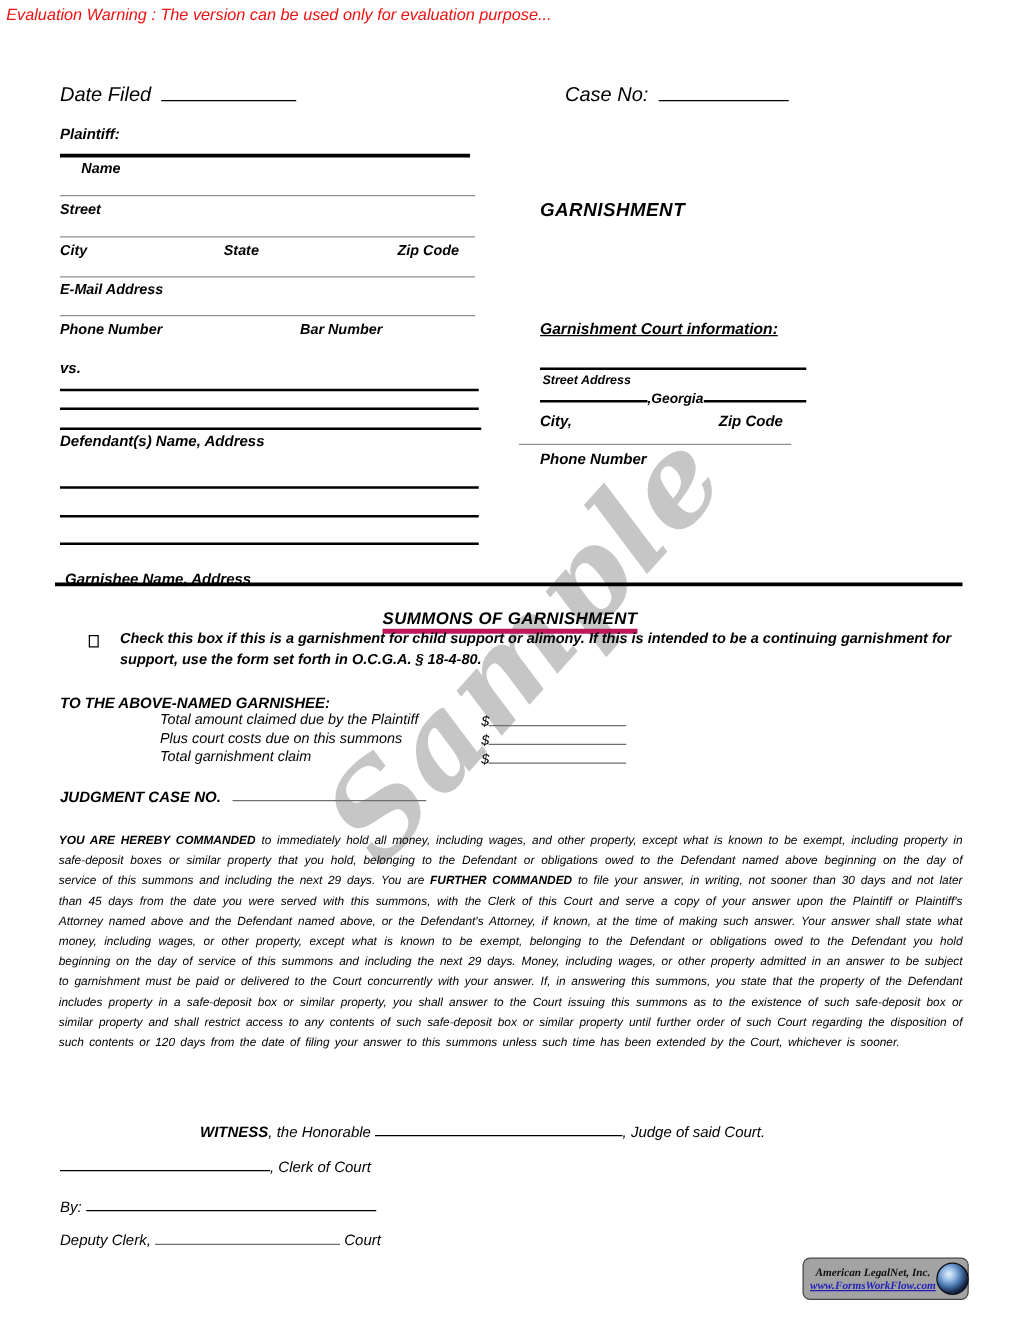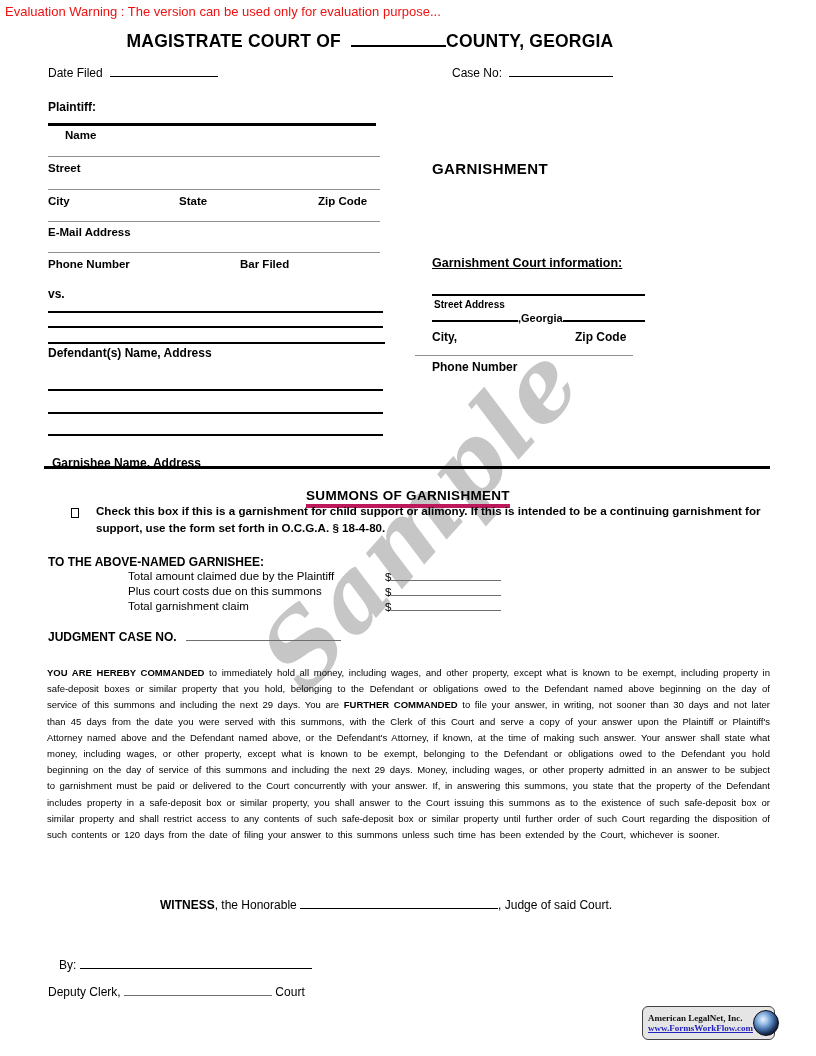--- a/index.html
+++ b/index.html
@@ -3,50 +3,50 @@
 <meta charset="utf-8">
 <style>
   * { box-sizing: border-box; }
   html,body { margin:0; padding:0; background:#e8e8e8; }
   .page {
     position:relative; width:816px; height:1056px; margin:0 auto;
     background:#ffffff; font-family:"Liberation Sans", sans-serif; color:#000;
     overflow:hidden;
   }
   .abs { position:absolute; }
-  .content { position:absolute; inset:0; z-index:1; }
+  .content { position:absolute; inset:0; z-index:1;font-style:italic; }
   .watermark {
     position:absolute; z-index:0; left:150px; top:460px; width:540px;
     text-align:center; transform:rotate(-48deg);
     font-family:"DejaVu Serif", serif; font-style:italic; font-weight:bold;
     font-size:98px; color:#c6c6c6; letter-spacing:2px; pointer-events:none;
   }
   .warning { left:5px; top:4px; font-size:13px; color:#ee1111; }
   .title { left:0; top:30px; width:740px; text-align:center; font-weight:bold; font-size:17.5px; letter-spacing:0.2px; }
   .blank { display:inline-block; border-bottom:1.5px solid #000; height:0.95em; vertical-align:baseline; }
   .blank.thick { border-bottom-width:2.2px; }
   .blank.gray { border-bottom-color:#6e6e6e; border-bottom-width:1.3px; }
   .line { position:absolute; background:#000; }
   .gline { background:#8f8f8f; }
   .lbl { position:absolute; font-weight:bold; font-size:11.5px; white-space:nowrap; }
-  .plain { position:absolute; font-size:12px; white-space:nowrap;text-align:right; }
+  .plain { position:absolute; font-size:16px; white-space:nowrap;text-align:right; }
   .h-garn { left:432px; top:160px; font-weight:bold; font-size:15px; letter-spacing:0.4px; }
   .h-courtinfo { left:432px; top:256px; font-weight:bold; font-size:12.5px; text-decoration:underline; }
   .summons-title { left:0; top:486px; width:816px; text-align:center; }
   .summons-title span { font-weight:bold; font-size:13.5px; border-bottom:4px solid #be185d; padding-bottom:1px; letter-spacing:0.3px; }
   .checkbox { position:absolute; left:71px; top:508px; width:8px; height:10px; border:1.3px solid #000; background:#fff; }
   .chktext { position:absolute; left:96px; top:503px; width:676px; font-weight:bold; font-size:11.6px; line-height:16.5px; }
   .amount-row { position:absolute; font-size:11.5px; white-space:nowrap; }
   .bodytext { position:absolute; left:47px; top:665px; width:723px; font-size:9.5px; line-height:16.2px; text-align:justify; word-spacing:1.6px; }
   .bodytext p { margin:0; }
   .footline { position:absolute; font-size:12px; white-space:nowrap; }
   .logo-box {
     position:absolute; left:642px; top:1006px; width:133px; height:34px;
-    border:1.5px solid #444; border-radius:6px; background:#e5e5e5;
-    display:flex; align-items:center; padding:2px 3px 2px 5px;
+    border:1.5px solid #444; border-radius:6px; background:#a3a3a3;
+    display:flex; align-items:center; padding:2px 3px 2px 5px;text-align:center;
   }
   .logo-txt { line-height:1.15; font-family:"Liberation Serif", serif; }
   .logo-company { font-size:9px; font-weight:bold; color:#111; white-space:nowrap; }
   .logo-site { font-size:9px; font-weight:bold; color:#2222bb; text-decoration:underline; white-space:nowrap; }
   .globe {
     width:26px; height:26px; border-radius:50%; margin-left:auto; flex:0 0 26px;
     background:radial-gradient(circle at 38% 35%, #e8f1fa 0%, #9dc0e8 22%, #4a79b0 45%, #17294a 68%, #05050f 100%);
     border:1px solid #0a0a14;
   }
 </style>
@@ -54,24 +54,20 @@
 <body>
 
 <div class="page">
 
   <div class="watermark">Sample</div>
 
   <div class="content">
 
     <div class="abs warning">Evaluation Warning : The version can be used only for evaluation purpose...</div>
 
-    <div class="abs title">
-      <span>MAGISTRATE COURT OF</span>
-      <span class="blank thick" style="width:95px; margin-left:5px;"></span><span>COUNTY, GEORGIA</span>
-    </div>
 
     <div class="plain" style="left:48px; top:66px;">
       <span>Date Filed</span>
       <span class="blank" style="width:108px; margin-left:4px;"></span>
     </div>
     <div class="plain" style="left:452px; top:66px;">
       <span>Case No:</span>
       <span class="blank" style="width:104px; margin-left:4px;"></span>
     </div>
 
@@ -85,21 +81,21 @@
     <div class="line gline" style="left:48px; top:189px; width:332px; height:1.2px;"></div>
     <div class="lbl" style="left:48px; top:195px;">City</div>
     <div class="lbl" style="left:163px; top:195px;margin-left:16px;">State</div>
     <div class="lbl" style="left:318px; top:195px;">Zip Code</div>
 
     <div class="line gline" style="left:48px; top:221px; width:332px; height:1.2px;"></div>
     <div class="lbl" style="left:48px; top:226px;">E-Mail Address</div>
 
     <div class="line gline" style="left:48px; top:252px; width:332px; height:1.2px;"></div>
     <div class="lbl" style="left:48px; top:258px;">Phone Number</div>
-    <div class="lbl" style="left:240px; top:258px;">Bar Filed</div>
+    <div class="lbl" style="left:240px; top:258px;">Bar Number</div>
 
     <div class="lbl" style="left:48px; top:287px; font-size:12px;">vs.</div>
 
     <div class="line" style="left:48px; top:311px; width:335px; height:2px;"></div>
     <div class="line" style="left:48px; top:326px; width:335px; height:2px;"></div>
     <div class="line" style="left:48px; top:342px; width:337px; height:2px;"></div>
     <div class="lbl" style="left:48px; top:346px; font-size:12px;">Defendant(s) Name, Address</div>
 
     <div class="line" style="left:48px; top:389px; width:335px; height:2px;"></div>
     <div class="line" style="left:48px; top:412px; width:335px; height:2px;"></div>
@@ -153,23 +149,26 @@
     </div>
 
     <div class="bodytext">
       <p><b>YOU ARE HEREBY COMMANDED</b><span> to immediately hold all money, including wages, and other property, except what is known to be exempt, including property in safe-deposit boxes or similar property that you hold, belonging to the Defendant or obligations owed to the Defendant named above beginning on the day of service of this summons and including the next 29 days. You are </span><b>FURTHER COMMANDED</b><span> to file your answer, in writing, not sooner than 30 days and not later than 45 days from the date you were served with this summons, with the Clerk of this Court and serve a copy of your answer upon the Plaintiff or Plaintiff's Attorney named above and the Defendant named above, or the Defendant's Attorney, if known, at the time of making such answer. Your answer shall state what money, including wages, or other property, except what is known to be exempt, belonging to the Defendant or obligations owed to the Defendant you hold beginning on the day of service of this summons and including the next 29 days. Money, including wages, or other property admitted in an answer to be subject to garnishment must be paid or delivered to the Court concurrently with your answer.  If, in answering this summons, you state that the property of the Defendant includes property in a safe-deposit box or similar property, you shall answer to the Court issuing this summons as to the existence of such safe-deposit box or similar property and shall restrict access to any contents of such safe-deposit box or similar property until further order of such Court regarding the disposition of such contents or 120 days from the date of filing your answer to this summons unless such time has been extended by the Court, whichever is sooner.</span></p>
     </div>
 
     <div class="footline" style="left:160px; top:898px;">
       <b>WITNESS</b><span>, the Honorable </span><span class="blank" style="width:198px;"></span><span>, Judge of said Court.</span>
     </div>
 
+    <div class="footline" style="left:48px; top:926px;">
+      <span class="blank" style="width:168px;"></span><span>, Clerk of Court</span>
+    </div>
 
 
-    <div class="footline" style="left:48px; top:958px;margin-left:11px;">
+    <div class="footline" style="left:48px; top:958px;">
       <span>By: </span><span class="blank" style="width:232px;"></span>
     </div>
 
     <div class="footline" style="left:48px; top:985px;">
       <span>Deputy Clerk, </span><span class="blank gray" style="width:148px;"></span><span> Court</span>
     </div>
 
     <div class="logo-box">
       <div class="logo-txt">
         <div class="logo-company">American LegalNet, Inc.</div>

